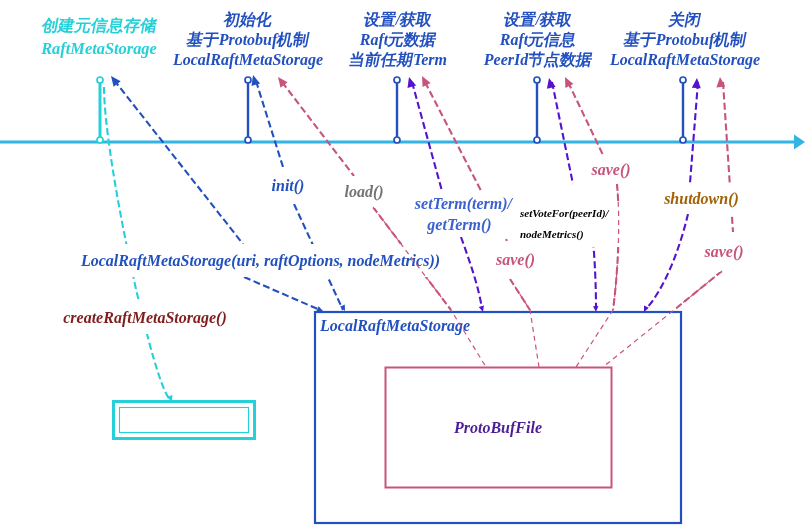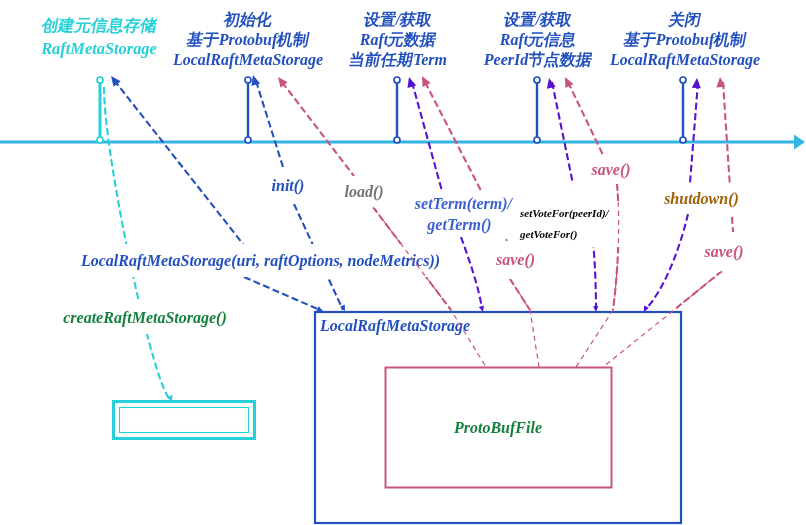--- a/index.html
+++ b/index.html
@@ -103,44 +103,44 @@
       <div style="line-height: 20px;"><span>PeerId</span><span class="cjk">节点数据</span></div>
     </div>
     <div class="hdr" style="left: 0px; top: 10px; width: 806px; font-size: 16px; color: rgb(34, 80, 191); transform: translateX(282px);">
       <div style="line-height: 20px;"><span class="cjk">关闭</span></div>
       <div style="line-height: 20px;"><span class="cjk">基于</span><span>Protobuf</span><span class="cjk">机制</span></div>
       <div style="line-height: 20px;">LocalRaftMetaStorage</div>
     </div>
     <div class="lbl" style="left: 72px; top: 244px; width: 377px; height: 33px; font-size: 16px; color: rgb(34, 80, 191); display: flex; flex-direction: column; justify-content: center; align-items: center;">
       <div style="line-height: 33px; width: 100%; text-align: center;">LocalRaftMetaStorage(uri, raftOptions, nodeMetrics))</div>
     </div>
-    <div class="lbl" style="left: 56px; top: 302px; width: 178px; height: 32px; font-size: 16px; color: #15803d; display: flex; flex-direction: column; justify-content: center; align-items: center;">
+    <div class="lbl" style="left: 56px; top: 302px; width: 178px; height: 32px; font-size: 16px; color: #7f1d1d; display: flex; flex-direction: column; justify-content: center; align-items: center;">
       <div style="line-height: 32px; width: 100%; text-align: center;">createRaftMetaStorage()</div>
     </div>
     <div class="lbl" style="left: 264px; top: 167px; width: 48px; height: 37px; font-size: 16px; color: rgb(34, 80, 191); display: flex; flex-direction: column; justify-content: center; align-items: center;">
       <div style="line-height: 37px; width: 100%; text-align: center;">init()</div>
     </div>
     <div class="lbl" style="left: 336px; top: 176px; width: 56px; height: 32px; font-size: 16px; color: #737373; display: flex; flex-direction: column; justify-content: center; align-items: center;">
       <div style="line-height: 32px; width: 100%; text-align: center;">load()</div>
     </div>
     <div class="lbl" style="left: 400px; top: 191px; width: 105px; height: 46px; font-size: 16px; color: rgb(59, 98, 207); display: flex; flex-direction: column; justify-content: center; align-items: center; padding-left: 7px;">
       <div style="line-height: 21px; width: 100%; text-align: right;">setTerm(term)/</div>
       <div style="line-height: 21px; width: 100%; text-align: center;">getTerm()</div>
     </div>
     <div class="lbl" style="left: 583px; top: 155px; width: 56px; height: 29px; font-size: 16px; color: rgb(200, 84, 126); display: flex; flex-direction: column; justify-content: center; align-items: center;">
       <div style="line-height: 29px; width: 100%; text-align: center;">save()</div>
     </div>
     <div class="lbl" style="left: 513px; top: 184px; width: 137px; height: 46px; font-size: 11px; color: #000000; display: flex; flex-direction: column; justify-content: center; align-items: center; padding-left: 7px; margin-top: 17px;">
       <div style="line-height: 21px; width: 100%; text-align: left;">setVoteFor(peerId)/</div>
-      <div style="line-height: 21px; width: 100%; text-align: left;">getVoteFor()</div>
+      <div style="line-height: 21px; width: 100%; text-align: left;">nodeMetrics()</div>
     </div>
     <div class="lbl" style="left: 487px; top: 241px; width: 57px; height: 38px; font-size: 16px; color: rgb(200, 84, 126); display: flex; flex-direction: column; justify-content: center; align-items: center;">
       <div style="line-height: 38px; width: 100%; text-align: center;">save()</div>
     </div>
     <div class="lbl" style="left: 655px; top: 183px; width: 93px; height: 31px; font-size: 16px; color: #a16207; display: flex; flex-direction: column; justify-content: center; align-items: center;">
       <div style="line-height: 31px; width: 100%; text-align: center;">shutdown()</div>
     </div>
     <div class="lbl" style="left: 696px; top: 232px; width: 56px; height: 40px; font-size: 16px; color: rgb(200, 84, 126); display: flex; flex-direction: column; justify-content: center; align-items: center;">
       <div style="line-height: 40px; width: 100%; text-align: center;">save()</div>
     </div>
     <div class="boxlabel" style="left: 320px; top: 317px; font-size: 16px; color: rgb(34, 80, 191);">LocalRaftMetaStorage</div>
-    <div class="boxlabel" style="left: 453.992px; top: 419px; font-size: 16px; color: #15803d; font-family: Liberation Serif, serif;">ProtoBufFile</div>
+    <div class="boxlabel" style="left: 453.992px; top: 419px; font-size: 16px; color: #4c1d95; font-family: Liberation Serif, serif;">ProtoBufFile</div>
   </div>
 
 </body></html>

